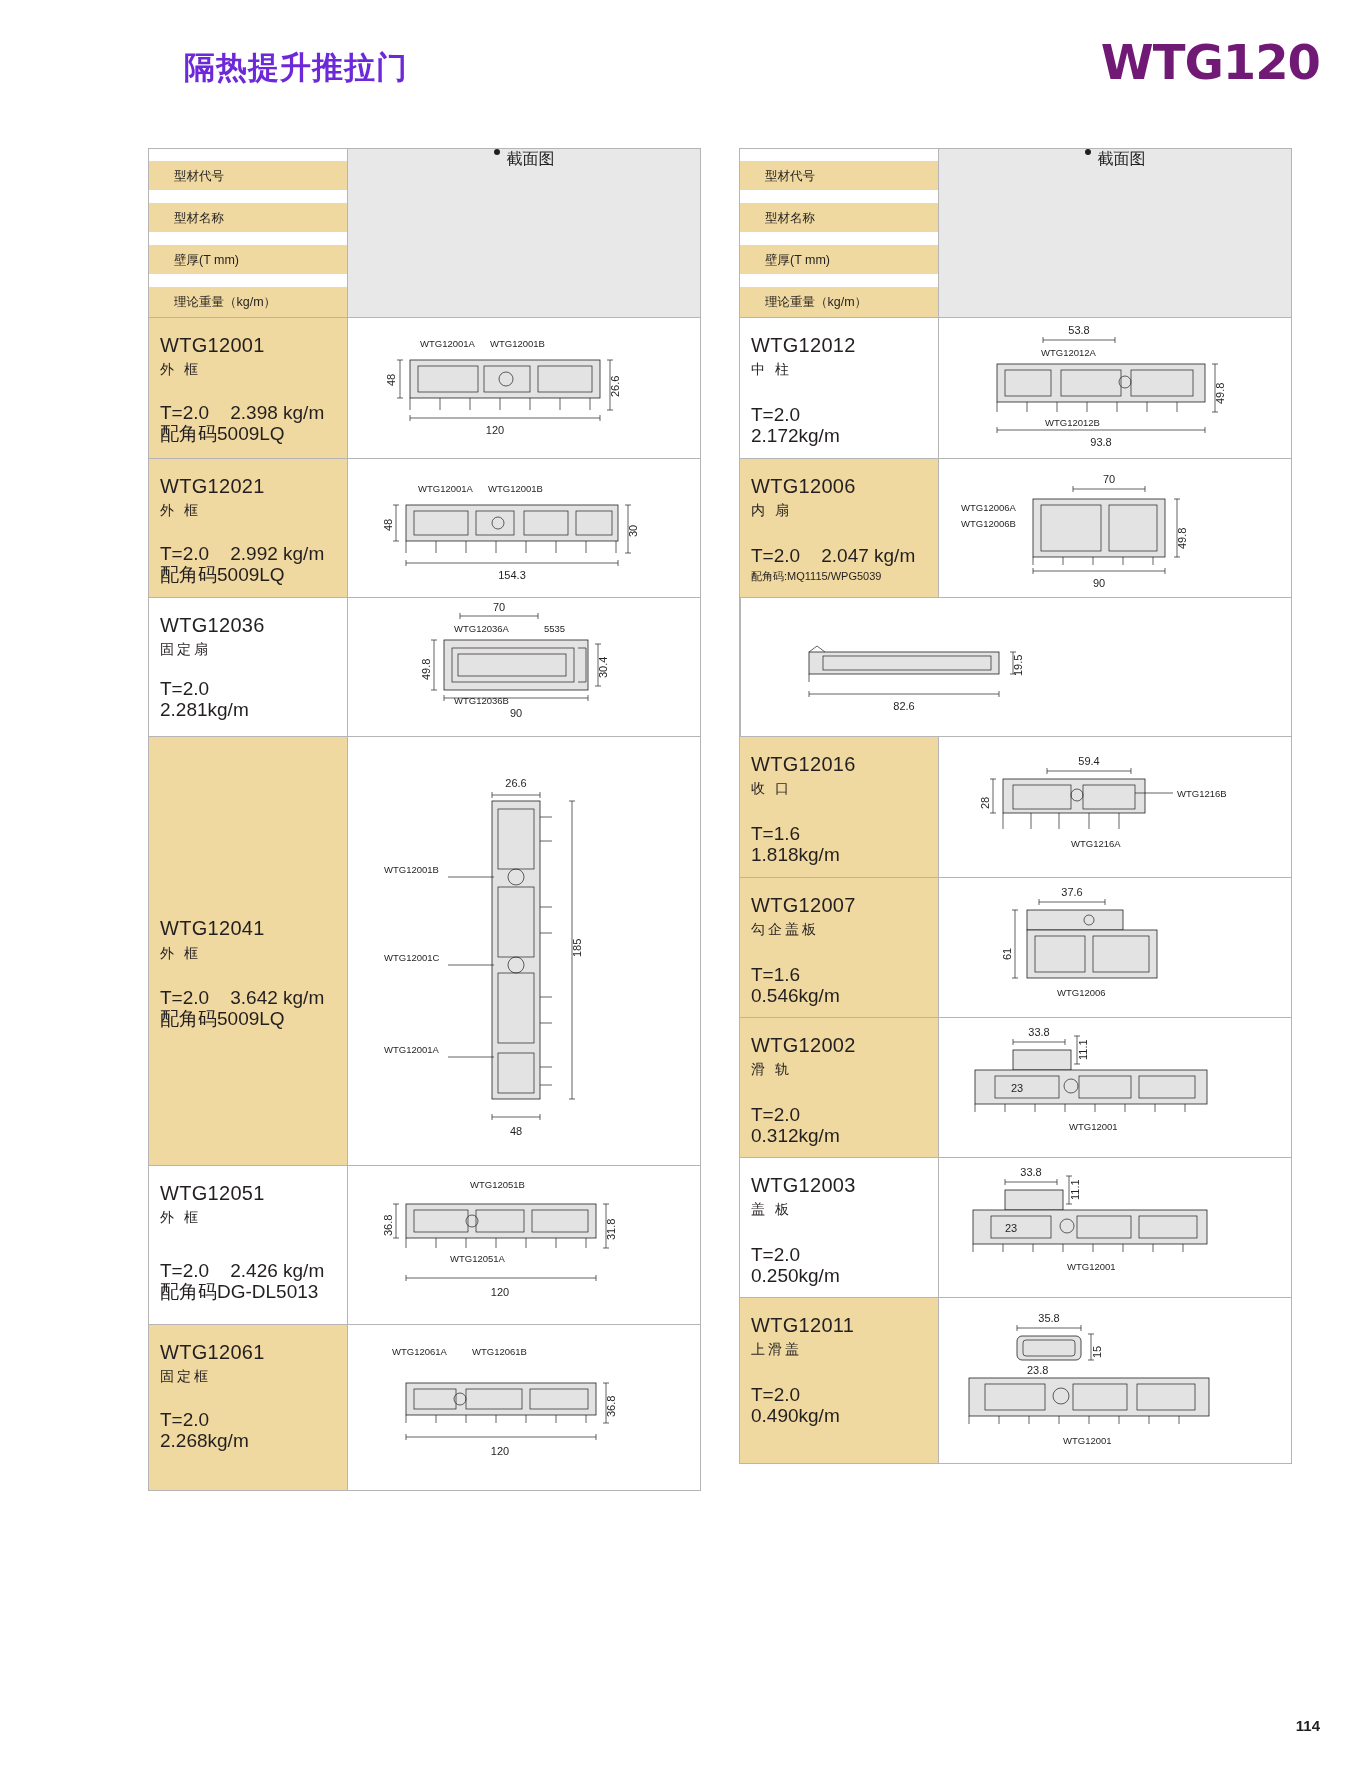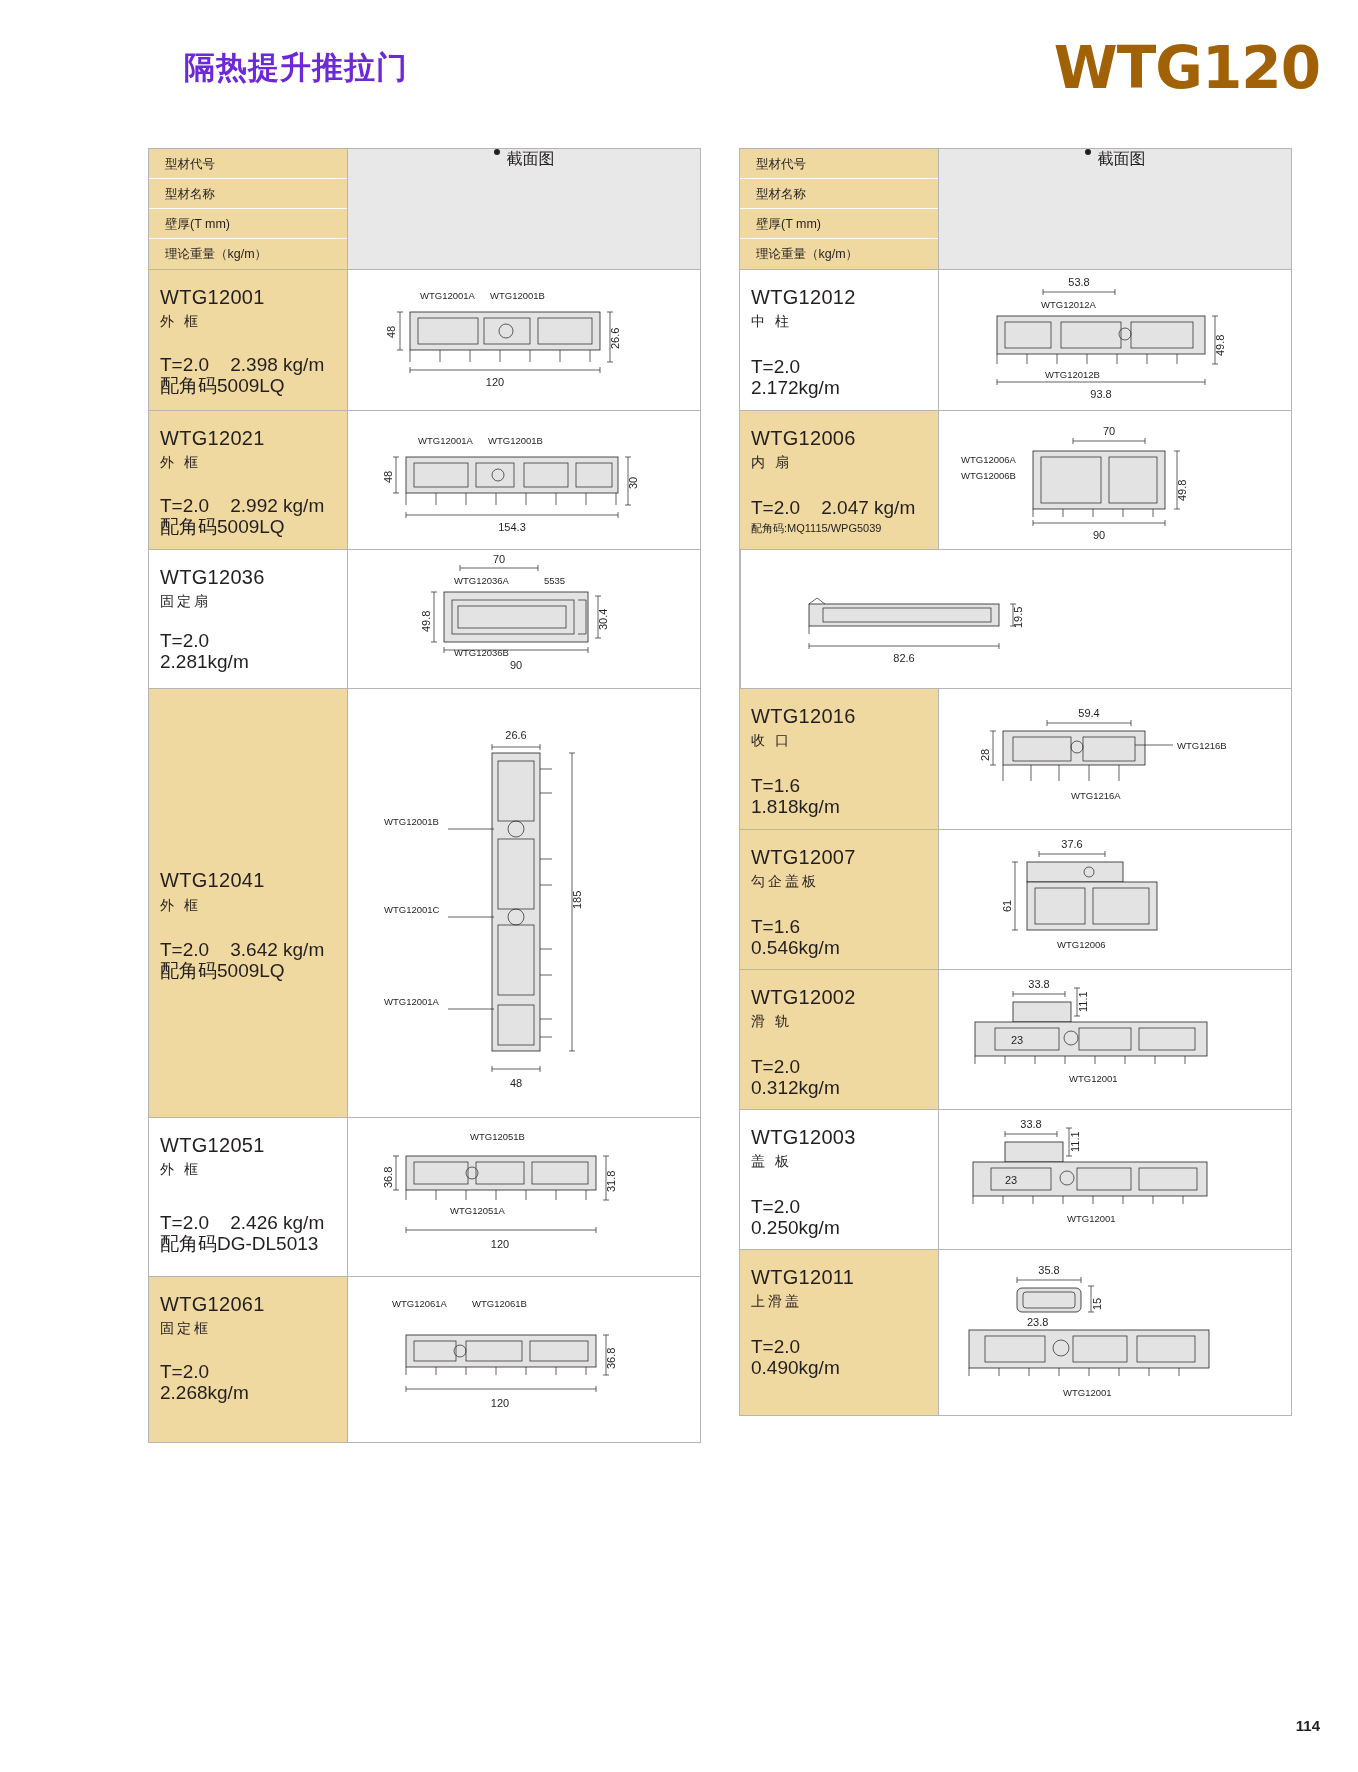--- a/index.html
+++ b/index.html
@@ -4,33 +4,33 @@
 <style>
   html,body{margin:0;padding:0;}
   body{
     width:1358px;height:1772px;background:#ffffff;
     font-family:"Liberation Sans","DejaVu Sans",sans-serif;
     color:#231f20;position:relative;overflow:hidden;
   }
   
   .page-header{position:absolute;left:0;top:0;width:1358px;height:118px;}
   .hdr-title{position:absolute;left:148px;top:47px;font-size:31px;font-weight:bold;letter-spacing:1px;color:#6d28d9;margin-left:36px;}
-  .hdr-code{position:absolute;right:38px;top:34px;font-size:58px;font-weight:bold;letter-spacing:-1px;color:#a16207;font-family:"DejaVu Sans",sans-serif;}
+  .hdr-code{position:absolute;right:38px;top:34px;font-size:48px;font-weight:bold;letter-spacing:-1px;color:#701a75;font-family:"DejaVu Sans",sans-serif;}
 
   
   .col{position:absolute;top:148px;width:553px;border:1px solid #b5b5b5;box-sizing:border-box;}
   .col-left{left:148px;}
   .col-right{left:739px;}
 
   
   .thead{display:flex;}
   .thead .labels{width:198px;box-sizing:border-box;}
   .thead .labels div{
     height:30px;line-height:30px;background:#efd9a0;border-bottom:1px solid #ffffff;
-    padding-left:16px;font-size:12.5px;color:#231f20;box-sizing:border-box;
+    padding-left:25px;font-size:12.5px;color:#231f20;box-sizing:border-box;margin-top:12px;
   }
   .thead .labels div:last-child{border-bottom:none;}
   .thead .cap{
     flex:1;background:#e8e8e8;display:flex;align-items:flex-start;justify-content:center;
     font-size:16px;border-left:1px solid #b5b5b5;
   }
   .cap .dot{width:6px;height:6px;border-radius:50%;background:#231f20;display:inline-block;margin-right:7px;}
 
   
   .row{display:flex;border-top:1px solid #b5b5b5;}

